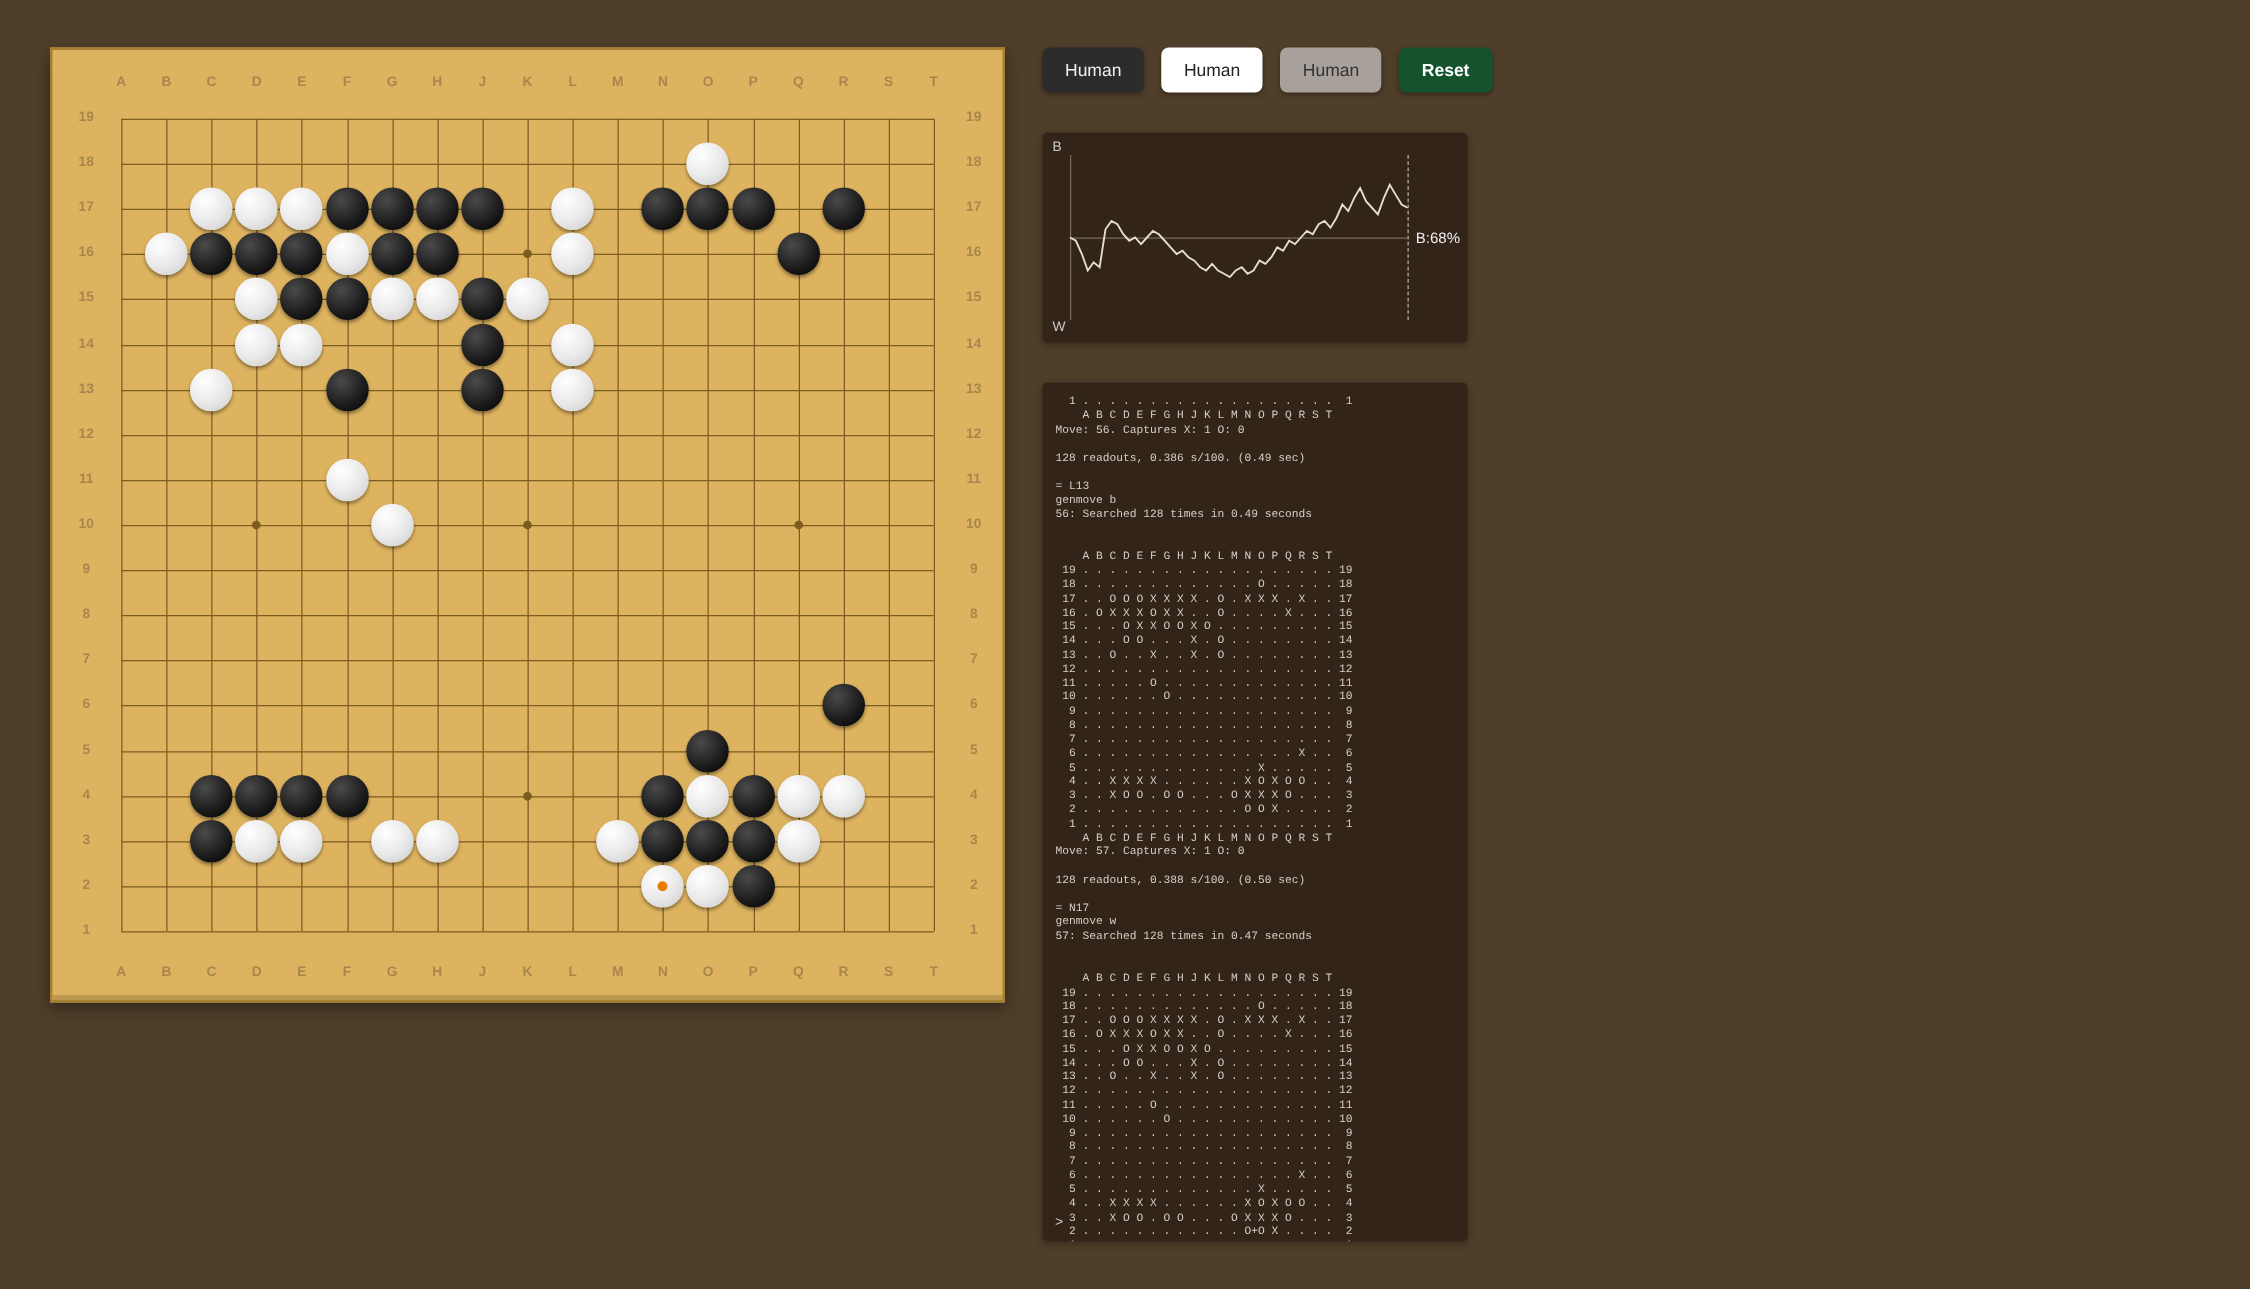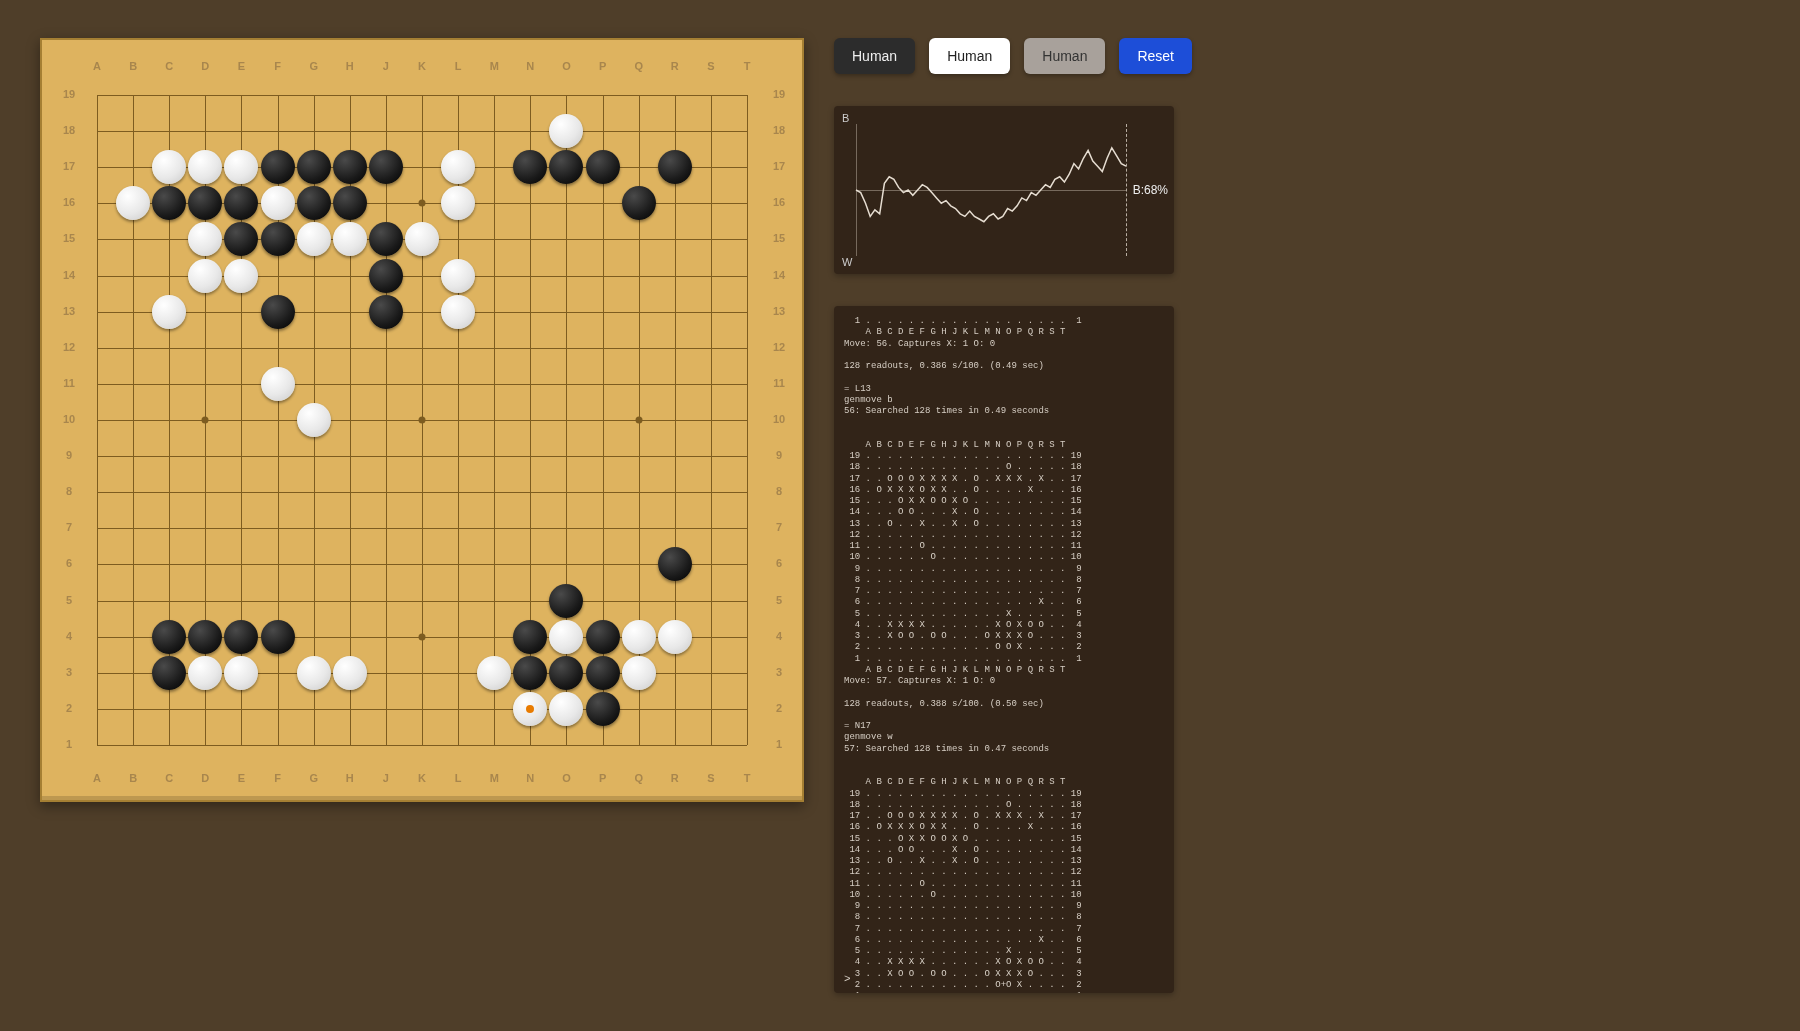--- a/index.html
+++ b/index.html
@@ -15,21 +15,21 @@
   .stone{position:absolute;width:34px;height:34px;border-radius:50%;transform:translate(-50%,-50%);box-shadow:0 2px 3px rgba(0,0,0,.4);}
   .stone.b{background:radial-gradient(circle at 35% 30%,#4a4a4a,#1a1a1a 60%,#000);}
   .stone.w{background:radial-gradient(circle at 35% 30%,#fff,#e8e8e8 55%,#c9c9c9);}
   .lastmark{position:absolute;width:8px;height:8px;border-radius:50%;background:#e87b00;transform:translate(-50%,-50%);}
   
   .btnrow{display:flex;gap:14px;}
   .btn{padding:10px 18px;border-radius:6px;font-size:14px;cursor:pointer;user-select:none;box-shadow:0 2px 4px rgba(0,0,0,.3);}
   .btn-dark{background:#2c2c2c;color:#eee;}
   .btn-white{background:#fff;color:#222;}
   .btn-grey{background:#a8a19b;color:#333;}
-  .btn-tan{background:#1d4ed8;color:#fff;}
+  .btn-tan{background:#14532d;color:#fff;font-weight:bold;}
   
   .graph{background:#322418;border-radius:4px;padding:14px 10px 14px 10px;height:140px;position:relative;box-shadow:0 2px 6px rgba(0,0,0,.3);}
   .glabel{position:absolute;font-size:11px;color:#ccc;}
   .gread{position:absolute;font-size:12px;color:#eee;}
   .gmid{position:absolute;height:1px;background:#776a5d;}
   .gtick{position:absolute;width:1px;background:#776a5d;}
   .gdash{position:absolute;width:0;border-left:1px dashed #b8aea2;}
   .gpath{position:absolute;}
   
   .logbox{background:#322418;border-radius:4px;flex:1;position:relative;box-shadow:0 2px 6px rgba(0,0,0,.3);min-height:600px;overflow:hidden;}

